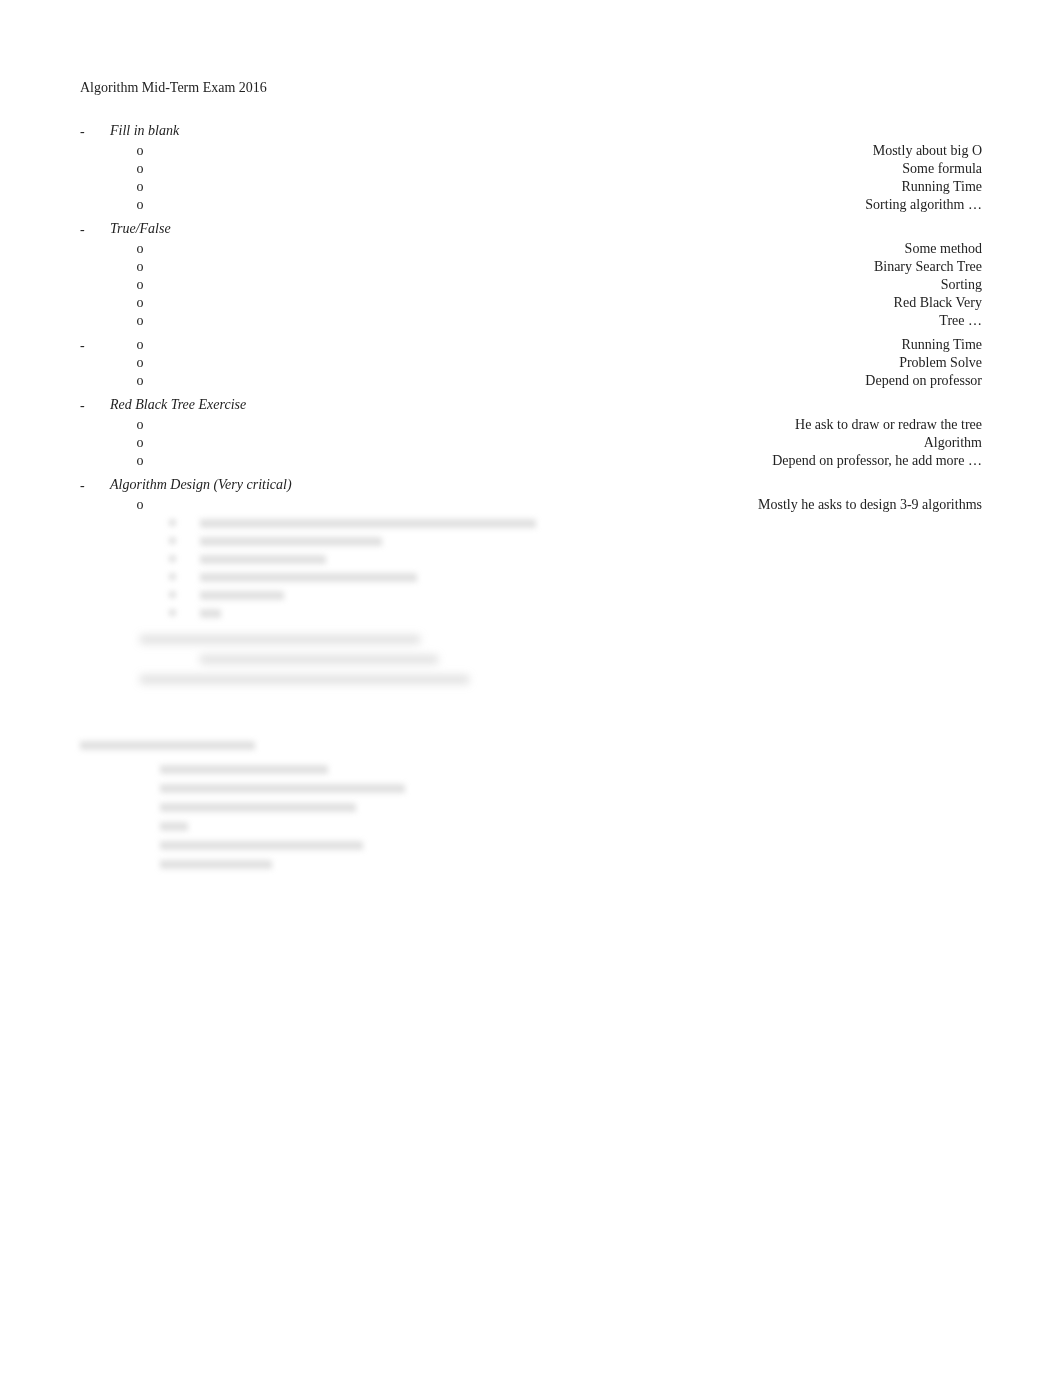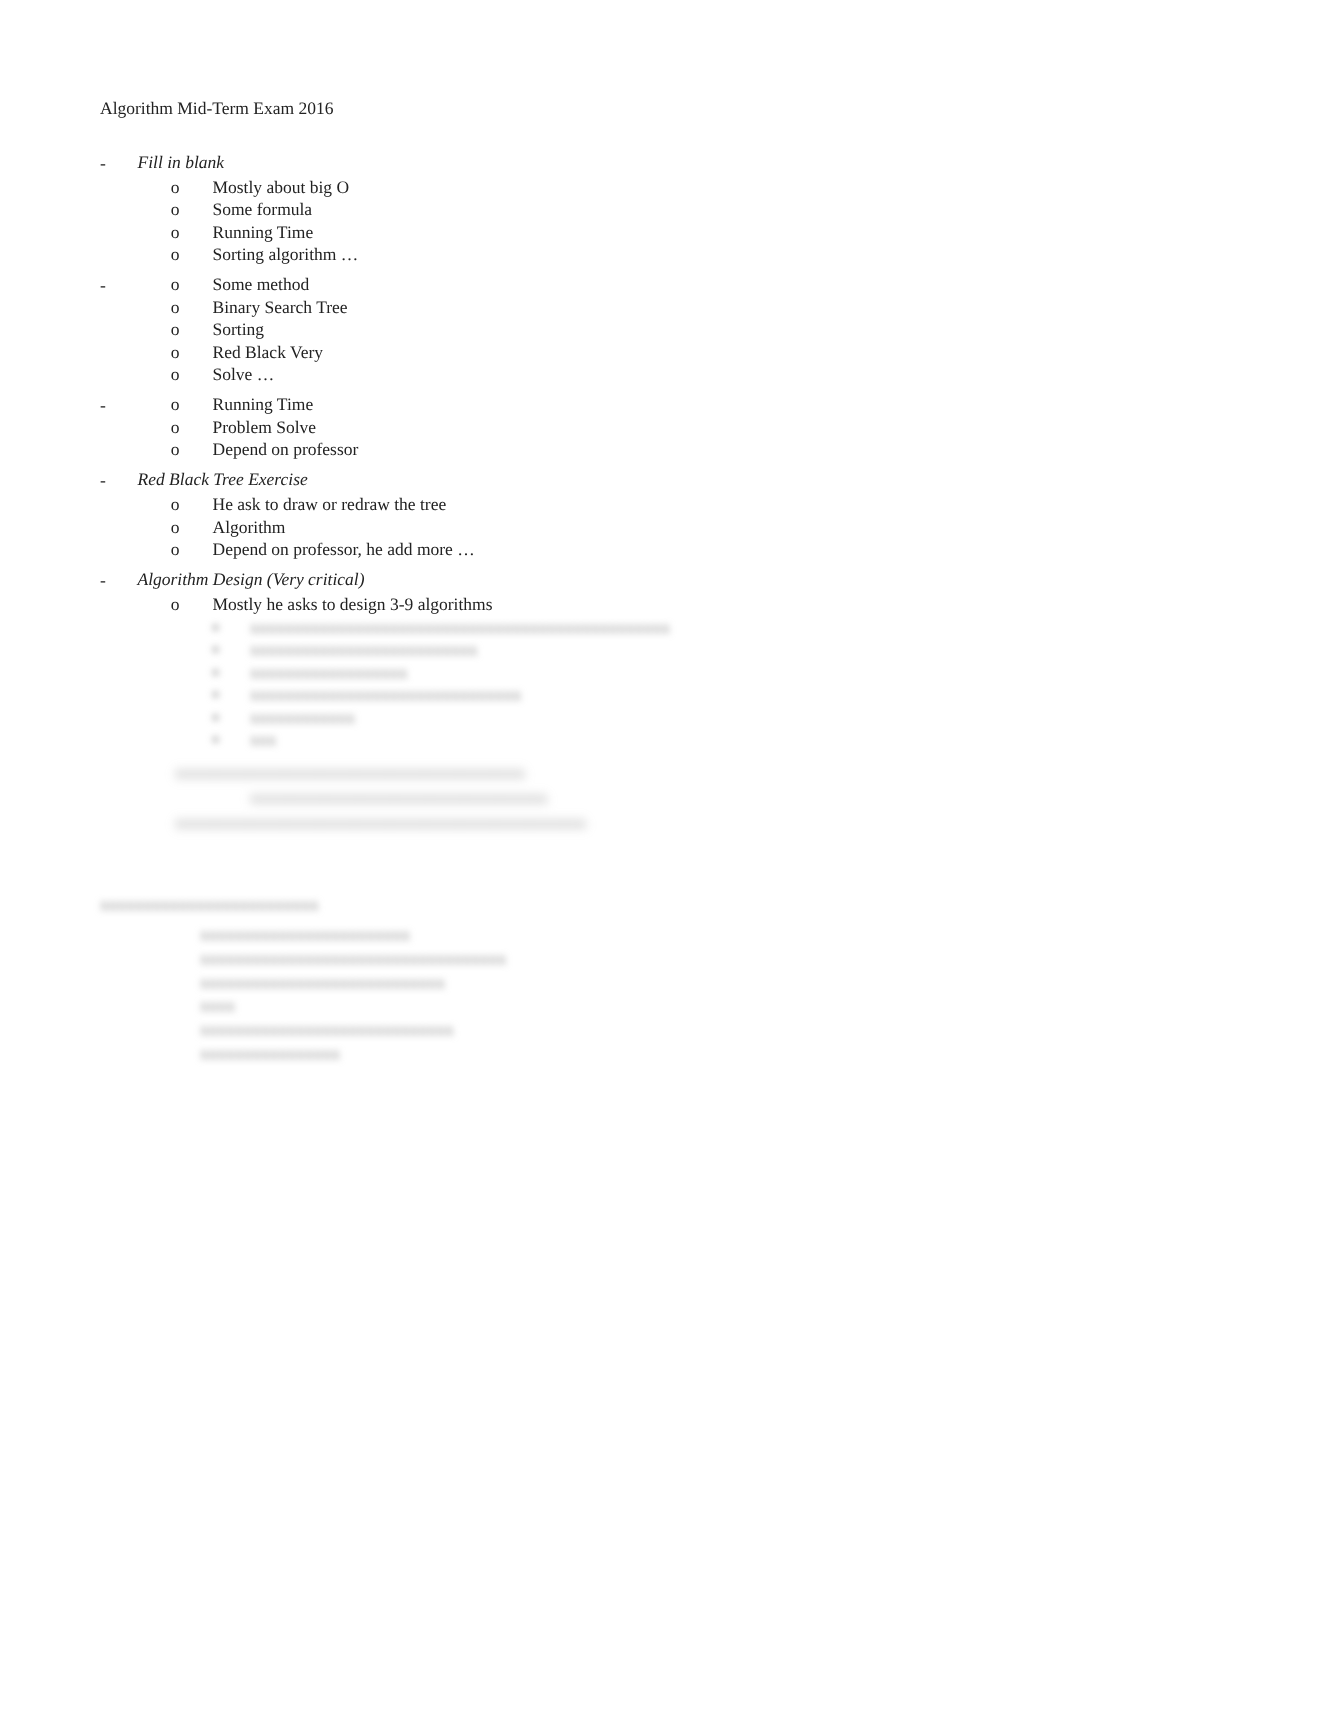--- a/index.html
+++ b/index.html
@@ -69,20 +69,21 @@
     .sub-marker {
       min-width: 60px;
       font-size: 14px;
       color: #222;
       text-align: center;
     }
 
     .sub-item-text {
       font-size: 14px;
       flex: 1;
+      text-align: right;
     }
 
     .sub-sub-list {
       list-style: none;
       padding: 0;
       margin: 0 0 0 60px;
     }
 
     .sub-sub-list > li {
       display: flex;
@@ -165,40 +166,41 @@
             <span class="sub-marker">o</span>
             <span class="sub-item-text">Sorting algorithm …</span>
           </li>
         </ul>
       </div>
     </li>
 
     <li>
       <span class="dash">-</span>
       <div class="main-item-content">
+        <span class="main-item-label">True/False</span>
         <ul class="sub-list">
           <li>
             <span class="sub-marker">o</span>
             <span class="sub-item-text">Some method</span>
           </li>
           <li>
             <span class="sub-marker">o</span>
             <span class="sub-item-text">Binary Search Tree</span>
           </li>
           <li>
             <span class="sub-marker">o</span>
             <span class="sub-item-text">Sorting</span>
           </li>
           <li>
             <span class="sub-marker">o</span>
             <span class="sub-item-text">Red Black Very</span>
           </li>
           <li>
             <span class="sub-marker">o</span>
-            <span class="sub-item-text">Solve …</span>
+            <span class="sub-item-text">Tree …</span>
           </li>
         </ul>
       </div>
     </li>
 
     <li>
       <span class="dash">-</span>
       <div class="main-item-content">
         <ul class="sub-list">
           <li>

